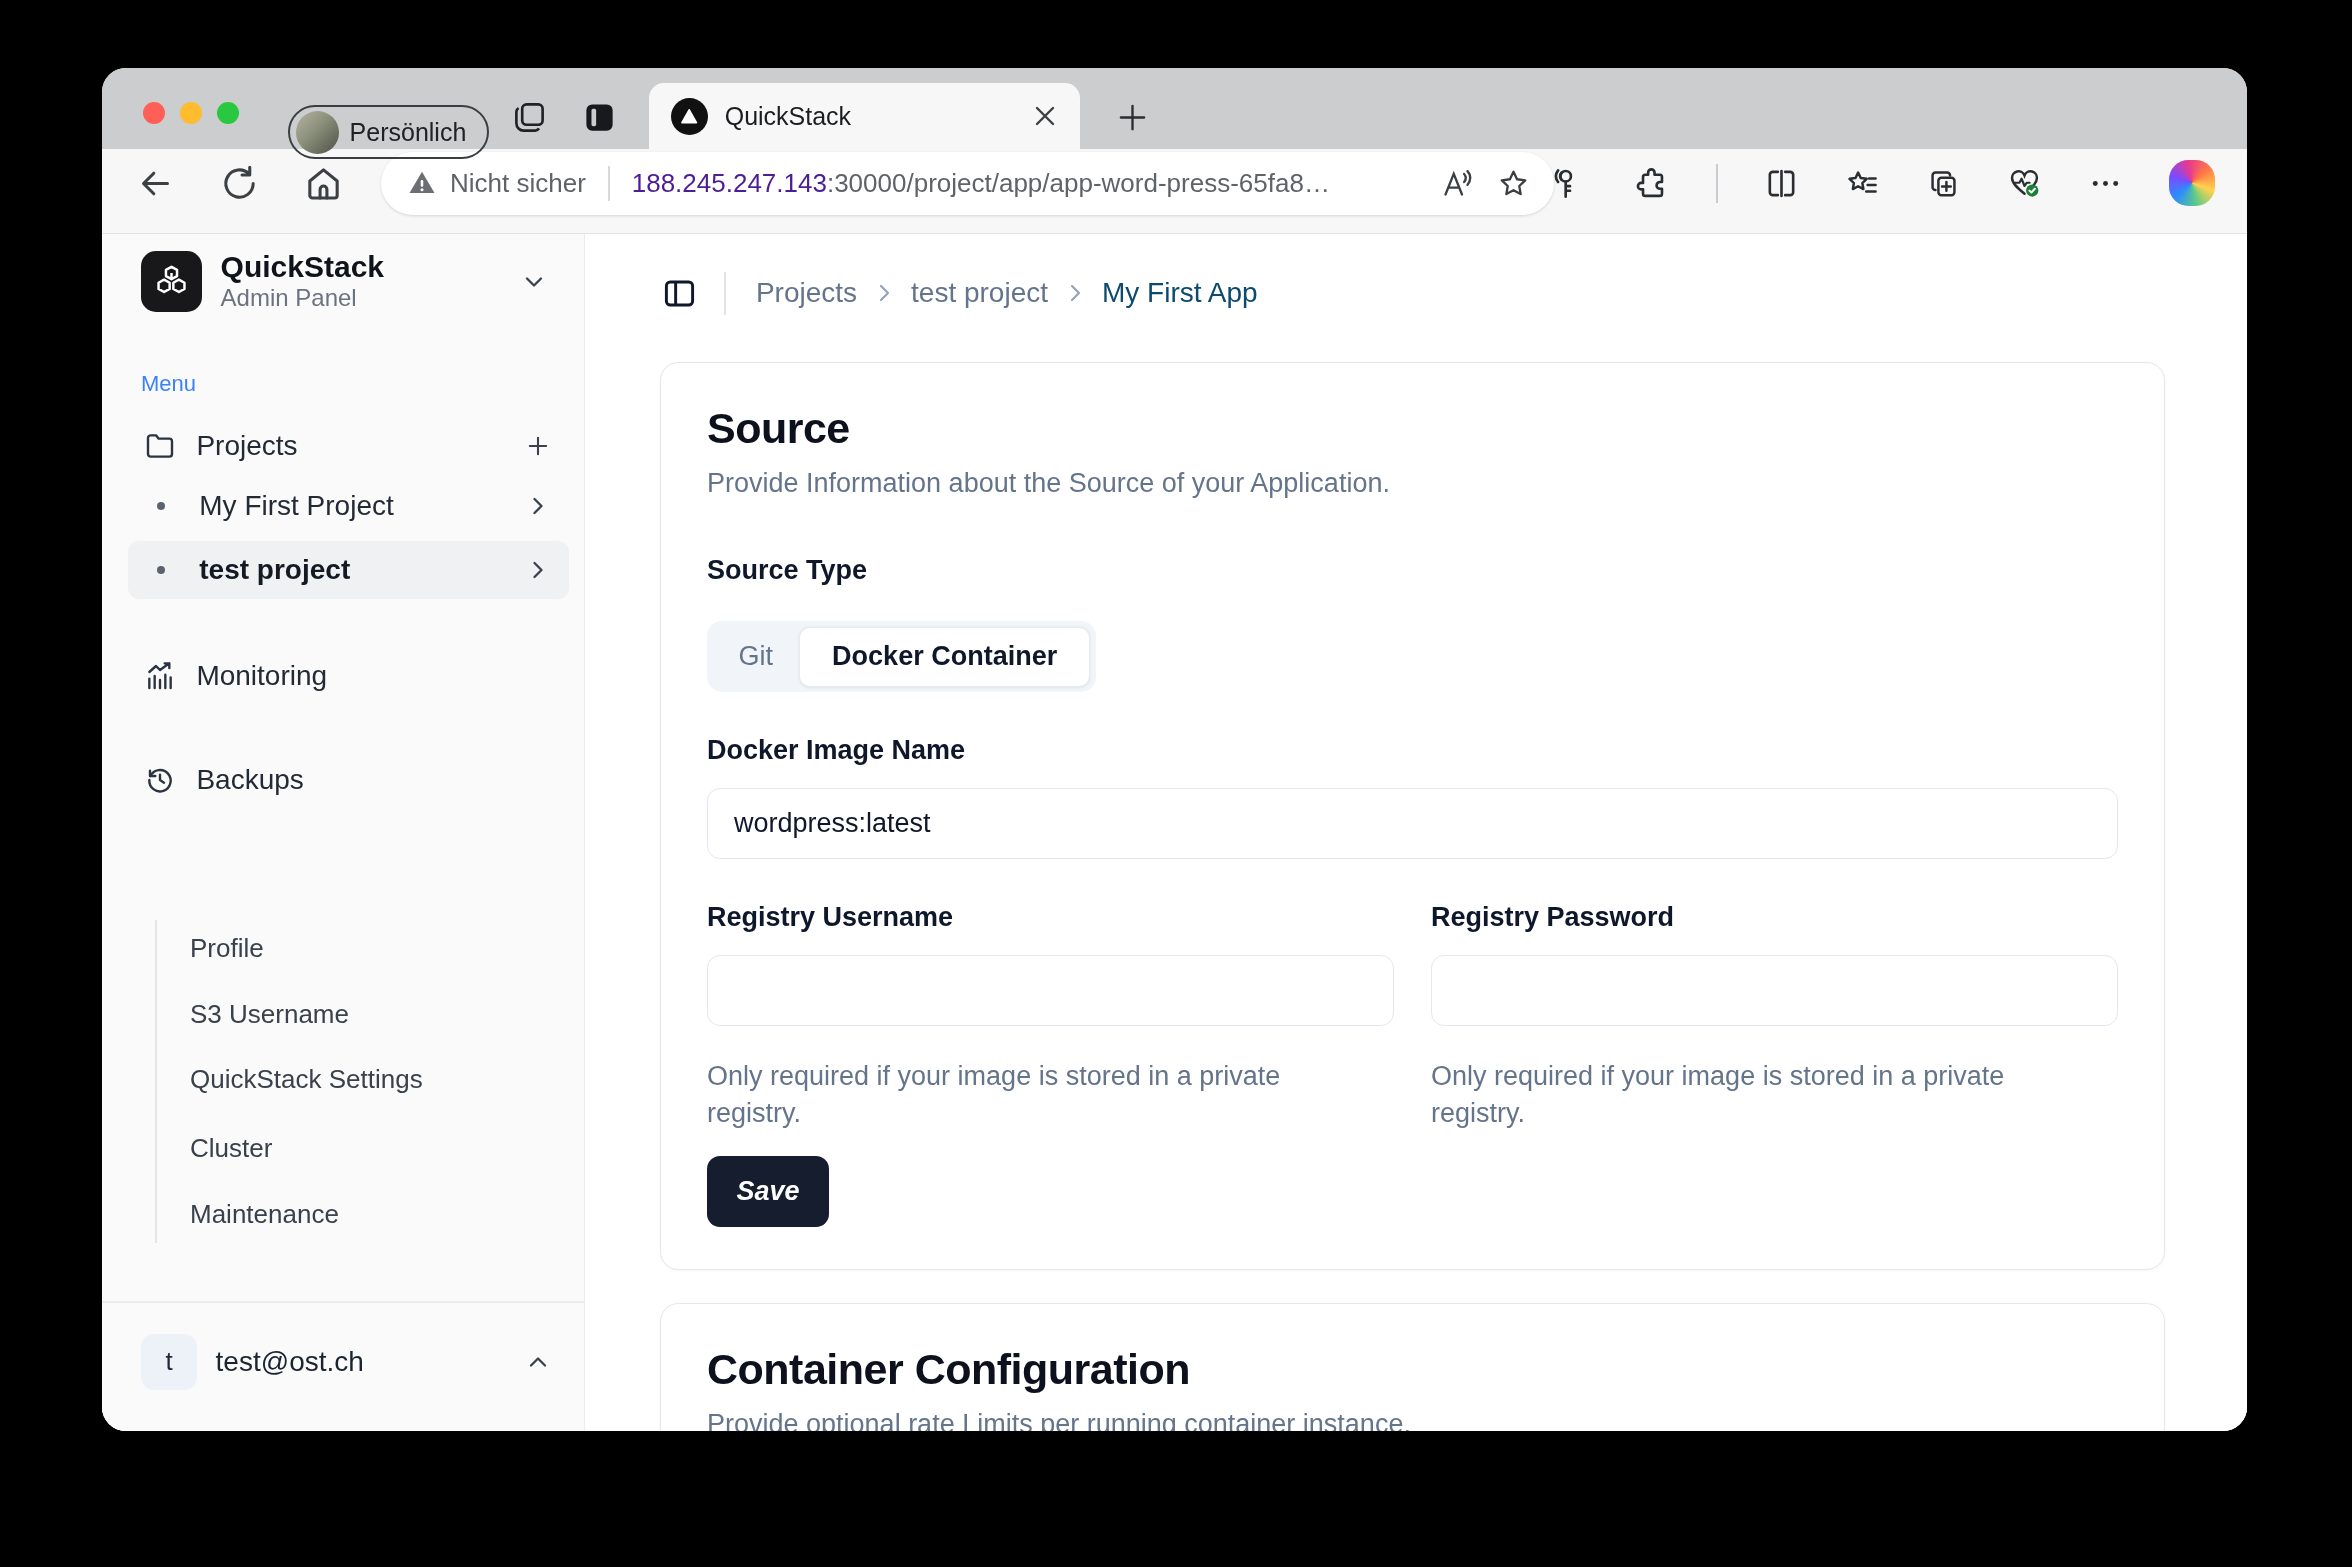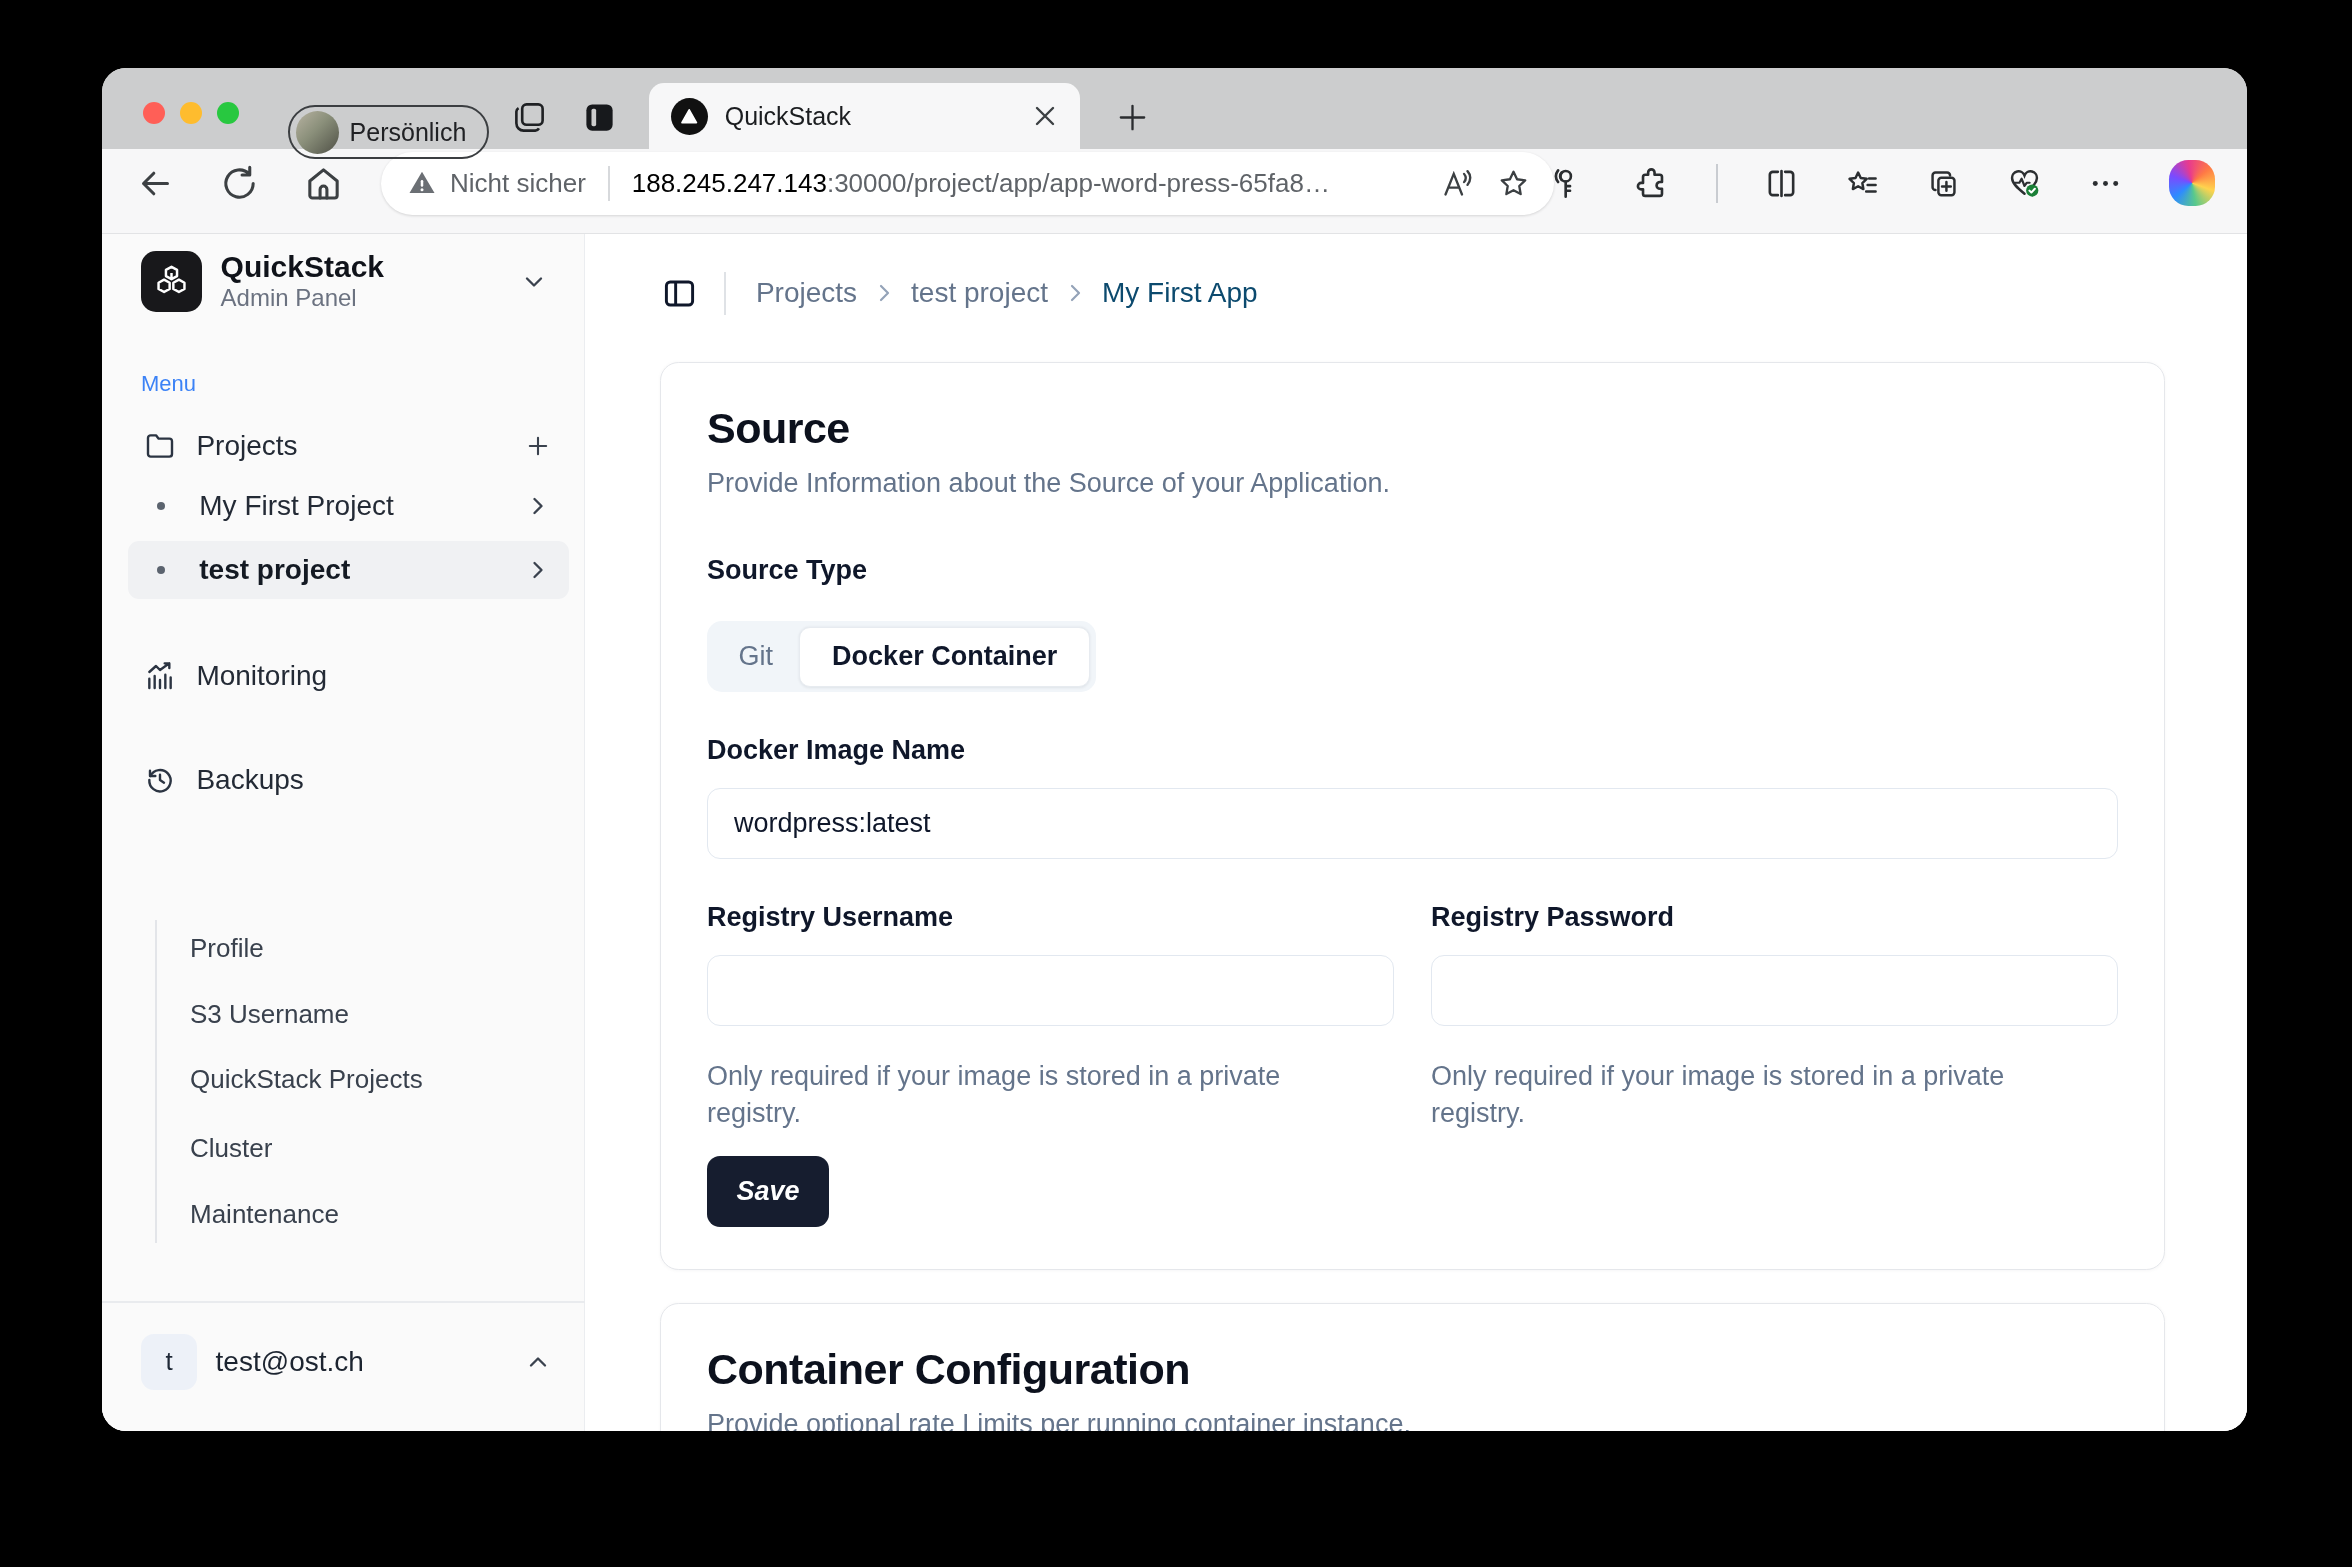--- a/index.html
+++ b/index.html
@@ -38,21 +38,21 @@
     display:flex; align-items:center; padding:0 32px 16px 33px; }
   .nav-icon { width:41px; height:41px; color:#3c4043; flex:0 0 auto; }
   .nav-icon + .nav-icon { margin-left:43px; }
   .address { margin-left:37px; width:1192px; height:63px; background:#fff;
     border-radius:32px; display:flex; align-items:center; padding:0 24px 0 26px;
     box-shadow:0 0.9px 2.8px rgba(0,0,0,.14); }
   .warn-i { width:30px; height:30px; flex:0 0 auto; }
   .sec-label { font-size:26px; color:#5f6368; margin-left:13px; white-space:nowrap; }
   .addr-div { width:1.9px; height:35px; background:#d7d9dc; margin:0 22px; }
   .url { font-size:26px; white-space:nowrap; overflow:hidden; flex:1; }
-  .url .host { color:#000000; } .url .path { color:#5f6368; }
+  .url .host { color:#4c1d95; } .url .path { color:#5f6368; }
   .ra-i,.star-i { width:33px; height:33px; color:#3c4043; margin-left:24px; flex:0 0 auto; }
   .right-icons { margin-left:auto; display:flex; align-items:center; gap:46px; }
   .ri { width:35px; height:35px; color:#2b2e31; }
   .ri-div { width:1.9px; height:39px; background:#c9ccd1; }
   .copilot { width:46px; height:46px; border-radius:42%;
     background:conic-gradient(from 230deg,#2e8bff,#7a4bff,#e83a8e,#ff7a45,#ffd34e,#59c98c,#2e8bff); }
 
   
   .page { position:relative; height:1197px; display:flex; background:#fff; }
 
@@ -293,21 +293,21 @@
 
 
         <div class="vline"></div>
         <div class="srow subrow" style="top:687px;">
             <span>Profile</span>
           </div>
         <div class="srow subrow" style="top:753px;">
             <span>S3 Username</span>
           </div>
         <div class="srow subrow" style="top:818px;">
-            <span>QuickStack Projects</span>
+            <span>QuickStack Settings</span>
           </div>
         <div class="srow subrow" style="top:887px;">
             <span>Cluster</span>
           </div>
         <div class="srow subrow" style="top:953px;">
             <span>Maintenance</span>
           </div>
 
         <div class="side-sep"></div>
         <div class="srow user">

